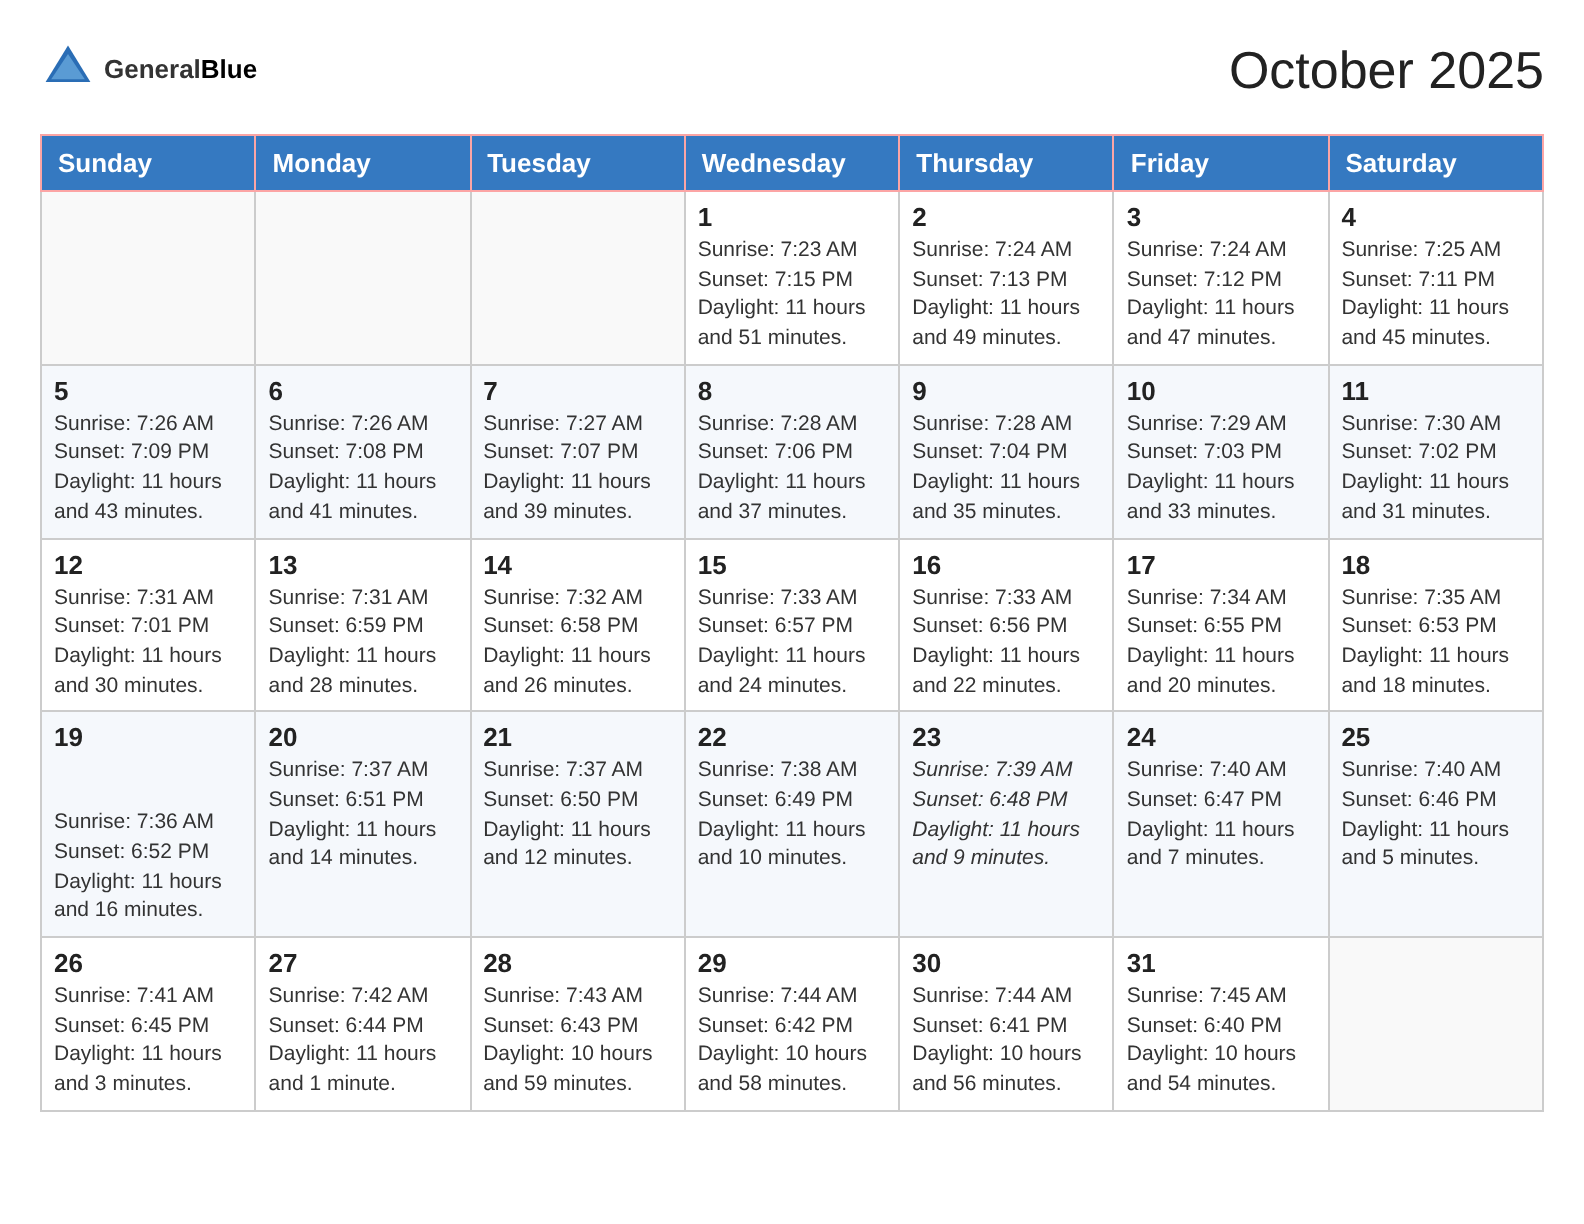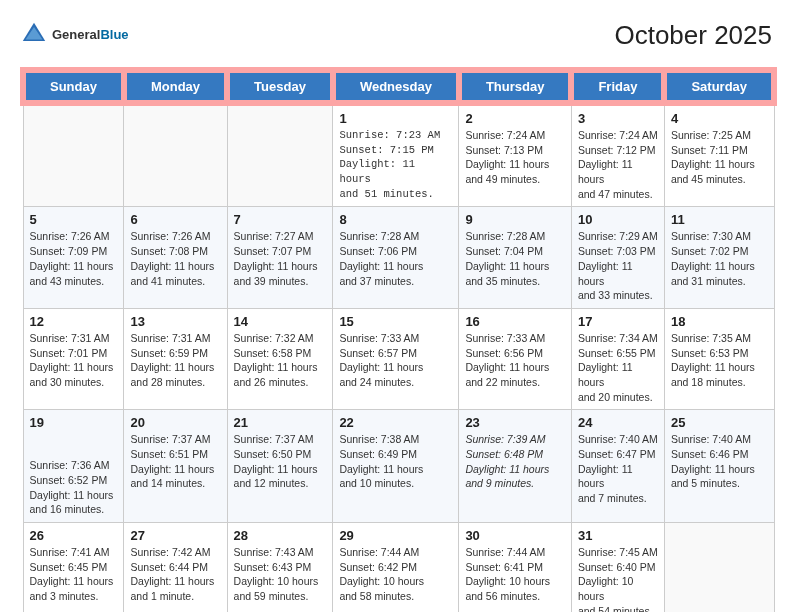--- a/index.html
+++ b/index.html
@@ -21,21 +21,21 @@
       align-items: center;
       gap: 4px;
     }
     .logo-text {
       display: flex;
       flex-direction: row;
       font-size: 13px;
       font-weight: bold;
     }
     .logo-general { color: #333; }
-    .logo-blue { color: #0369a1; }
+    .logo-blue { color: #000000; }
     .logo-icon {
       width: 28px;
       height: 28px;
     }
     .title-block {
       text-align: right;
     }
     .month-title {
       font-size: 26px;
       font-weight: normal;
@@ -47,24 +47,24 @@
     }
     .calendar {
       width: 100%;
       border-collapse: collapse;
       border: 1px solid #ccc;
     }
     .calendar th {
       background-color: #3579c1;
       color: #fff;
       text-align: left;
-      padding: 6px 24px;
+      padding: 6px 8px;
       font-size: 13px;
       font-weight: bold;
-      border: 6px solid #fca5a5;
+      border: 1px solid #fca5a5;
     }
     .calendar td {
       vertical-align: top;
       border: 1px solid #ccc;
       padding: 5px 6px;
       width: 107px;
       min-height: 80px;
       background: #fff;
     }
     .calendar tr:nth-child(even) td {
@@ -117,21 +117,21 @@
         <th>Saturday</th>
       </tr>
   </thead>
   <tbody id="calendar-body">
   <tr>
         <td class="empty-cell"></td>
         <td class="empty-cell"></td>
         <td class="empty-cell"></td>
         <td>
           <div class="day-number">1</div>
-          <div class="day-info" style="white-space: pre-line; font-family: Liberation Mono, monospace;">Sunrise: 7:23 AM
+          <div class="day-info" style="white-space: pre-line;">Sunrise: 7:23 AM
 Sunset: 7:15 PM
 Daylight: 11 hours
 and 51 minutes.</div>
         </td>
         <td>
           <div class="day-number">2</div>
           <div class="day-info" style="white-space: pre-line;">Sunrise: 7:24 AM
 Sunset: 7:13 PM
 Daylight: 11 hours
 and 49 minutes.</div>

